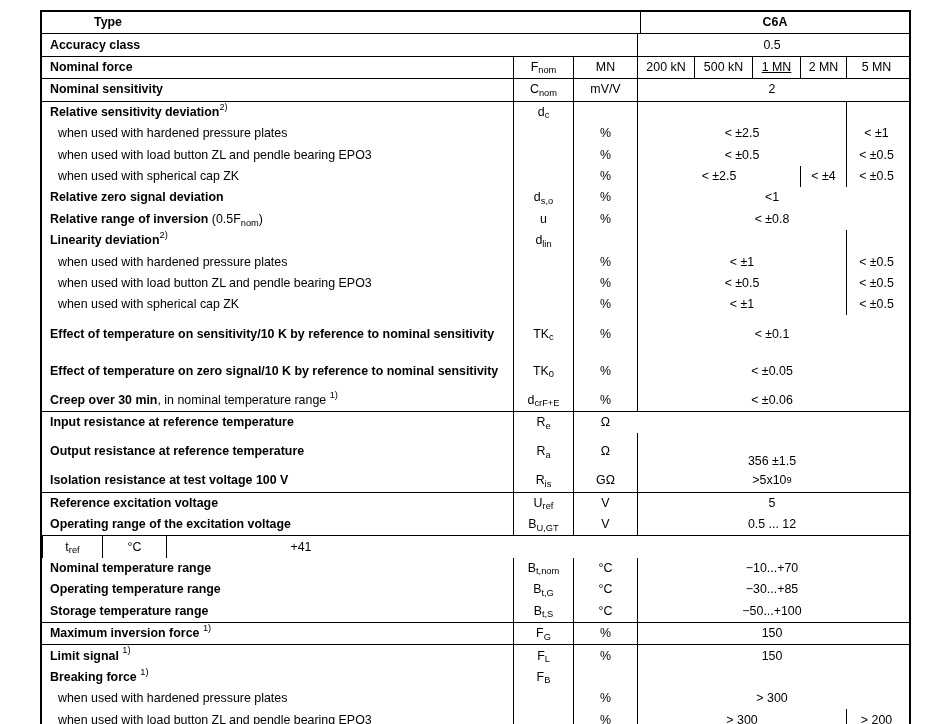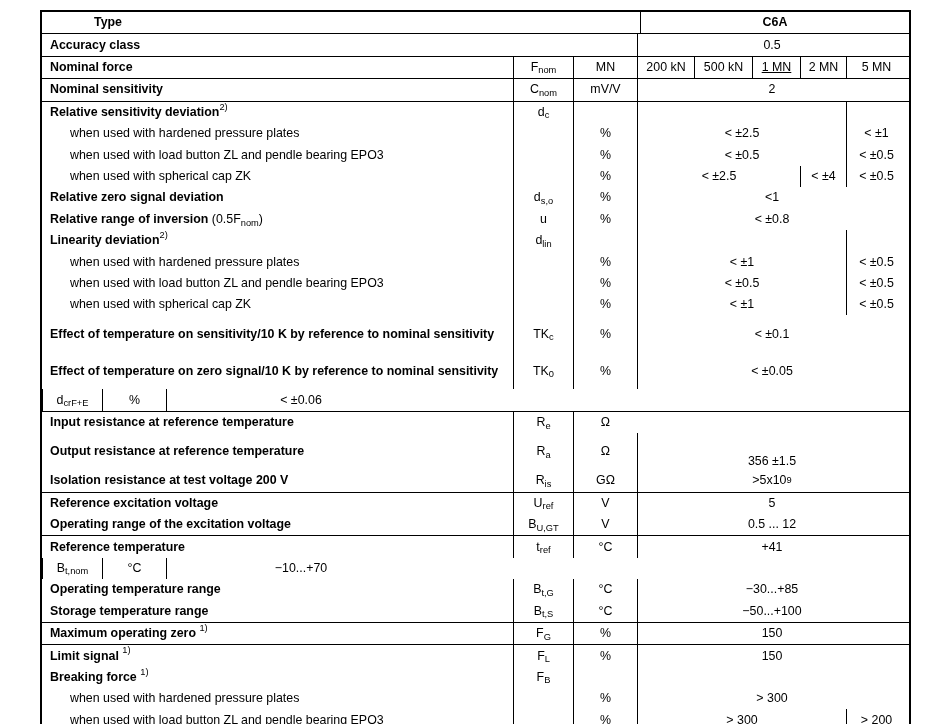--- a/index.html
+++ b/index.html
@@ -7,21 +7,21 @@
   .canvas{position:relative;width:939px;height:724px;background:#fff;overflow:hidden;}
   .spec-table{position:absolute;left:40px;top:10px;width:867px;
     border:2px solid #000;border-bottom:none;background:#fff;}
   .section{border-top:1.5px solid #000;}
   .section:first-child{border-top:none;padding-left:44px;}
   .row{display:flex;min-height:21.4px;align-items:stretch;font-size:12.4px;line-height:1.2;}
   .row.tall{min-height:37px;}
   .cell{box-sizing:border-box;display:flex;align-items:center;}
   .label{width:471px;padding:2px 10px 2px 8px;}
   .label.wide{width:595px;}
-  .label.indent{padding-left:28px;}
+  .label.indent{padding-left:16px;}
   .sym{width:60px;border-left:1px solid #000;justify-content:center;text-align:center;}
   .unit{width:64px;border-left:1px solid #000;justify-content:center;text-align:center;}
   .vals{width:268px;display:flex;border-left:1px solid #000;}
   .vcell{justify-content:center;text-align:center;padding:1px 2px;}
   .vcell.sep{border-left:1px solid #000;}
   .b{font-weight:bold;}
   .sup{font-size:9.3px;vertical-align:super;line-height:0;position:relative;top:-1px;}
   .sub{font-size:9.3px;vertical-align:baseline;position:relative;top:3px;line-height:0;}
 </style>
 </head>
@@ -307,20 +307,23 @@
             <div class="cell unit">
               <span>%</span>
             </div>
             <div class="vals">
               <div class="cell vcell" style="width: 268px;">
                 <span>&lt; ±0.05</span>
               </div>
             </div>
           </div>
           <div class="row">
+            <div class="cell label">
+              <span><span class="b ">Creep over 30 min</span><span>, in nominal temperature range </span><span class="sup">1)</span></span>
+            </div>
             <div class="cell sym">
               <span>d</span>
               <span class="sub">crF+E</span>
             </div>
             <div class="cell unit">
               <span>%</span>
             </div>
             <div class="vals">
               <div class="cell vcell" style="width: 268px;">
                 <span>&lt; ±0.06</span>
@@ -353,21 +356,21 @@
               <span>Ω</span>
             </div>
             <div class="vals">
               <div class="cell vcell" style="width: 268px; margin-top: 20px;">
                 <span>356 ±1.5</span>
               </div>
             </div>
           </div>
           <div class="row">
             <div class="cell label">
-              <span><span class="b ">Isolation resistance at test voltage 200 V</span></span>
+              <span><span class="b ">Isolation resistance at test voltage 100 V</span></span>
             </div>
             <div class="cell sym">
               <span>R</span>
               <span class="sub">is</span>
             </div>
             <div class="cell unit">
               <span>GΩ</span>
             </div>
             <div class="vals">
               <div class="cell vcell" style="width: 268px;">
@@ -408,37 +411,37 @@
             </div>
             <div class="vals">
               <div class="cell vcell" style="width: 268px;">
                 <span>0.5 ... 12</span>
               </div>
             </div>
           </div>
         </div>
         <div class="section">
           <div class="row">
-            <div class="cell label">
-              <span><span class="b ">Reference temperature</span></span>
-            </div>
             <div class="cell sym">
               <span>t</span>
               <span class="sub">ref</span>
             </div>
             <div class="cell unit">
               <span>°C</span>
             </div>
             <div class="vals">
               <div class="cell vcell" style="width: 268px;">
                 <span>+41</span>
               </div>
             </div>
           </div>
           <div class="row">
+            <div class="cell label">
+              <span><span class="b ">Nominal temperature range</span></span>
+            </div>
             <div class="cell sym">
               <span>B</span>
               <span class="sub">t,nom</span>
             </div>
             <div class="cell unit">
               <span>°C</span>
             </div>
             <div class="vals">
               <div class="cell vcell" style="width: 268px; text-align: right;">
                 <span>−10...+70</span>
@@ -476,21 +479,21 @@
             <div class="vals">
               <div class="cell vcell" style="width: 268px;">
                 <span>−50...+100</span>
               </div>
             </div>
           </div>
         </div>
         <div class="section">
           <div class="row">
             <div class="cell label">
-              <span><span class="b ">Maximum operating zero </span><span class="sup">1)</span></span>
+              <span><span class="b ">Maximum inversion force </span><span class="sup">1)</span></span>
             </div>
             <div class="cell sym">
               <span>F</span>
               <span class="sub">G</span>
             </div>
             <div class="cell unit">
               <span>%</span>
             </div>
             <div class="vals">
               <div class="cell vcell" style="width: 268px;">

